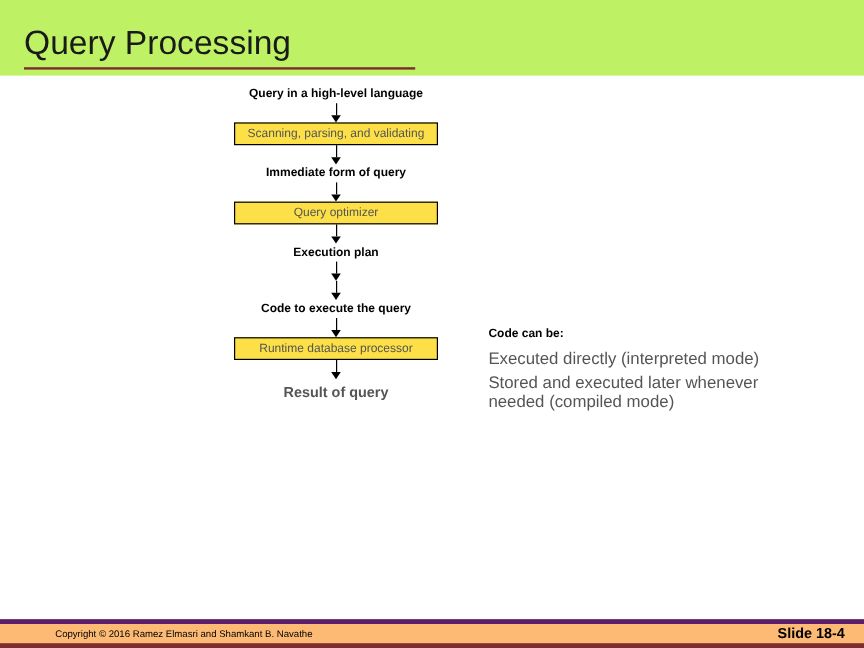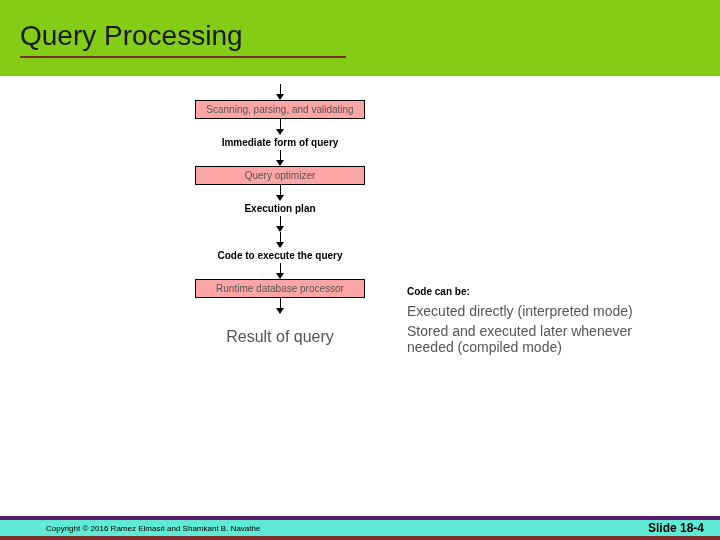--- a/index.html
+++ b/index.html
@@ -1,47 +1,48 @@
 <!DOCTYPE html>
 <html><head>
 <meta charset="utf-8">
 <style>
   * { box-sizing: border-box; margin: 0; padding: 0; }
   html, body { width: 720px; height: 540px; font-family: Arial, sans-serif; background: #fff; }
   .slide { width: 720px; height: 540px; position: relative; background: #fff; }
-  .header-band { background: #84cc16; height: 76px; padding: 20px 0 0 20px; }
+  .header-band { background: #bef264; height: 63px; padding: 20px 0 0 20px; }
   .title { font-size: 28px; color: #1a1a1a; font-weight: normal; }
   .title-underline { margin-top: 4px; width: 326px; height: 2px; background: #7a2e2e; }
   .content { position: relative; width: 100%; height: 400px; }
   .flow { position: absolute; left: 150px; top: 8px; width: 260px; display: flex; flex-direction: column; align-items: center; }
   .flow-label { font-size: 10px; color: #000; font-weight: bold; margin: 2px 0; text-align: center; }
-  .flow-light { font-size: 16px; color: #555; font-weight: normal; margin: 14px 0; text-align: center; }
-  .flow-box { border: 1px solid #000; padding: 3px 10px; font-size: 10px; color: #555; background: #fca5a5; text-align: center; min-width: 170px; }
+  .flow-light { font-size: 12px; color: #555; font-weight: bold; margin: 4px 0; text-align: center; }
+  .flow-box { border: 1px solid #000; padding: 3px 10px; font-size: 10px; color: #555; background: #fde047; text-align: center; min-width: 170px; }
   .arrow-wrap { display: flex; flex-direction: column; align-items: center; }
   .arrow-line { width: 1px; height: 10px; background: #000; }
   .arrow-head { width: 0; height: 0; border-left: 4px solid transparent; border-right: 4px solid transparent; border-top: 6px solid #000; }
   .side-note { position: absolute; left: 407px; top: 210px; width: 240px; font-size: 10px; color: #000; }
   .side-head { font-weight: bold; margin-bottom: 6px; }
   .side-line { font-size: 14px; color: #555; margin-bottom: 4px; }
   .caption { position: absolute; bottom: 34px; left: 0; width: 100%; text-align: center; font-size: 14px; color: #000; }
-  .footer { position: absolute; bottom: 0; left: 0; width: 100%; height: 24px; border-top: 4px solid #5a1e6b; border-bottom: 4px solid #7a2e2e; background: #5eead4; display: flex; justify-content: space-between; align-items: center; padding: 0 16px 0 46px; gap: 19px; }
+  .footer { position: absolute; bottom: 0; left: 0; width: 100%; height: 24px; border-top: 4px solid #5a1e6b; border-bottom: 4px solid #7a2e2e; background: #fdba74; display: flex; justify-content: space-between; align-items: center; padding: 0 16px 0 46px; gap: 19px; }
   .copyright { font-size: 8px; color: #000; }
   .slidenum { font-size: 12px; color: #000; font-weight: bold; }
 </style>
 </head>
 <body>
 
 <div class="slide">
   <div class="header-band">
     <div class="title">Query Processing</div>
     <div class="title-underline"></div>
   </div>
 
   <div class="content">
     <div class="flow">
+      <div class="flow-label">Query in a high-level language</div>
       <div class="arrow-wrap">
           <div class="arrow-line"></div>
           <div class="arrow-head"></div>
         </div>
 
       <div class="flow-box">Scanning, parsing, and validating</div>
       <div class="arrow-wrap">
           <div class="arrow-line"></div>
           <div class="arrow-head"></div>
         </div>

